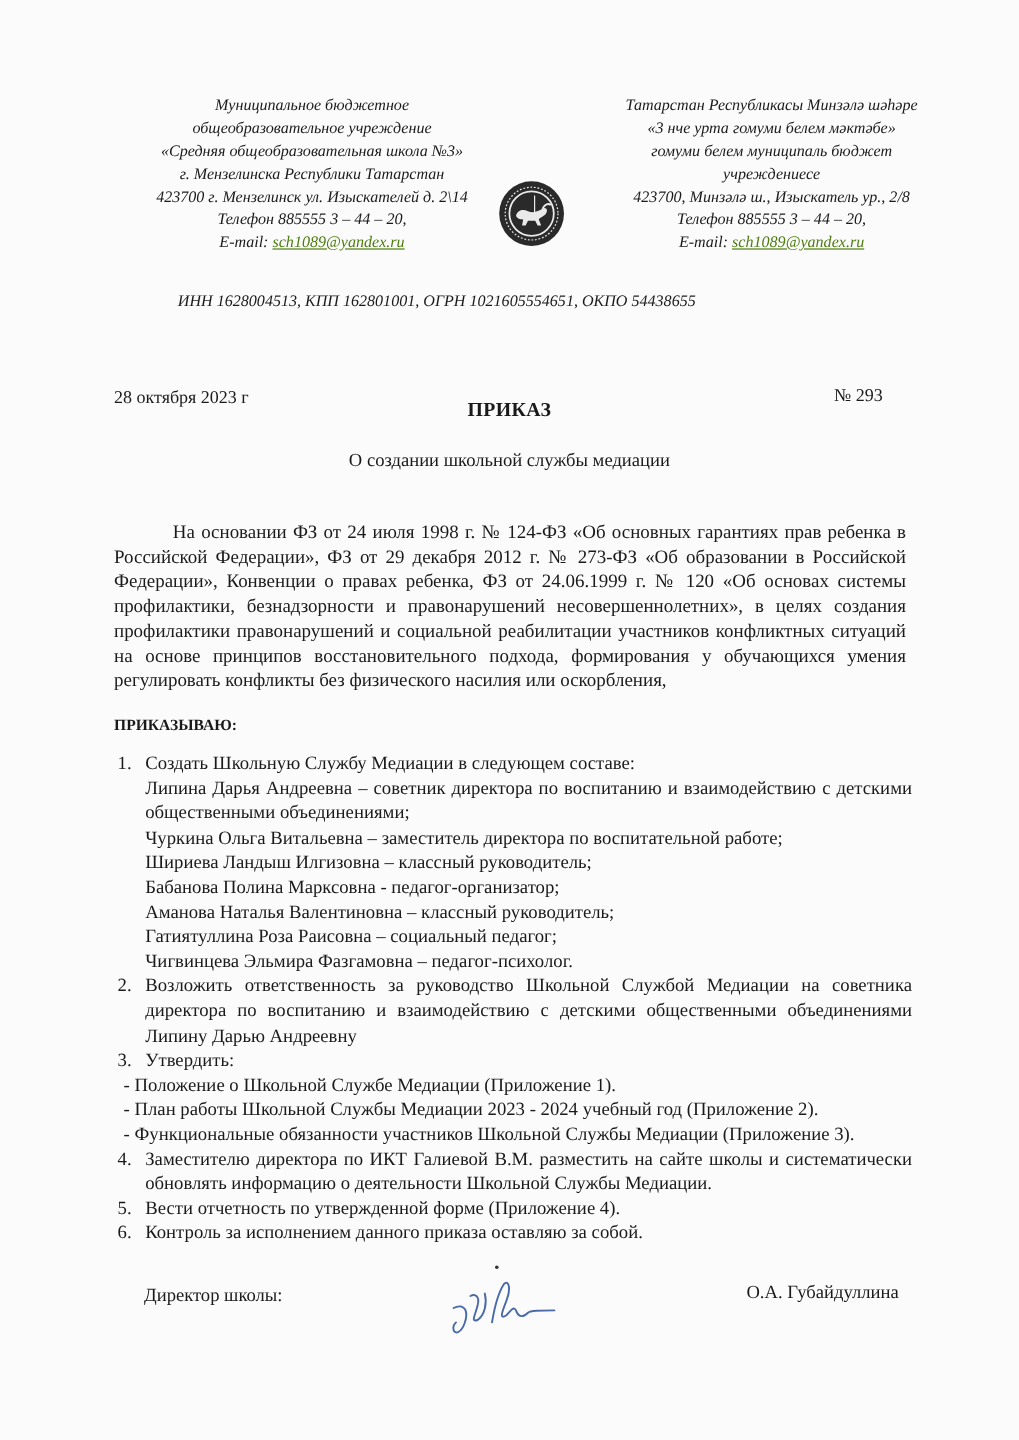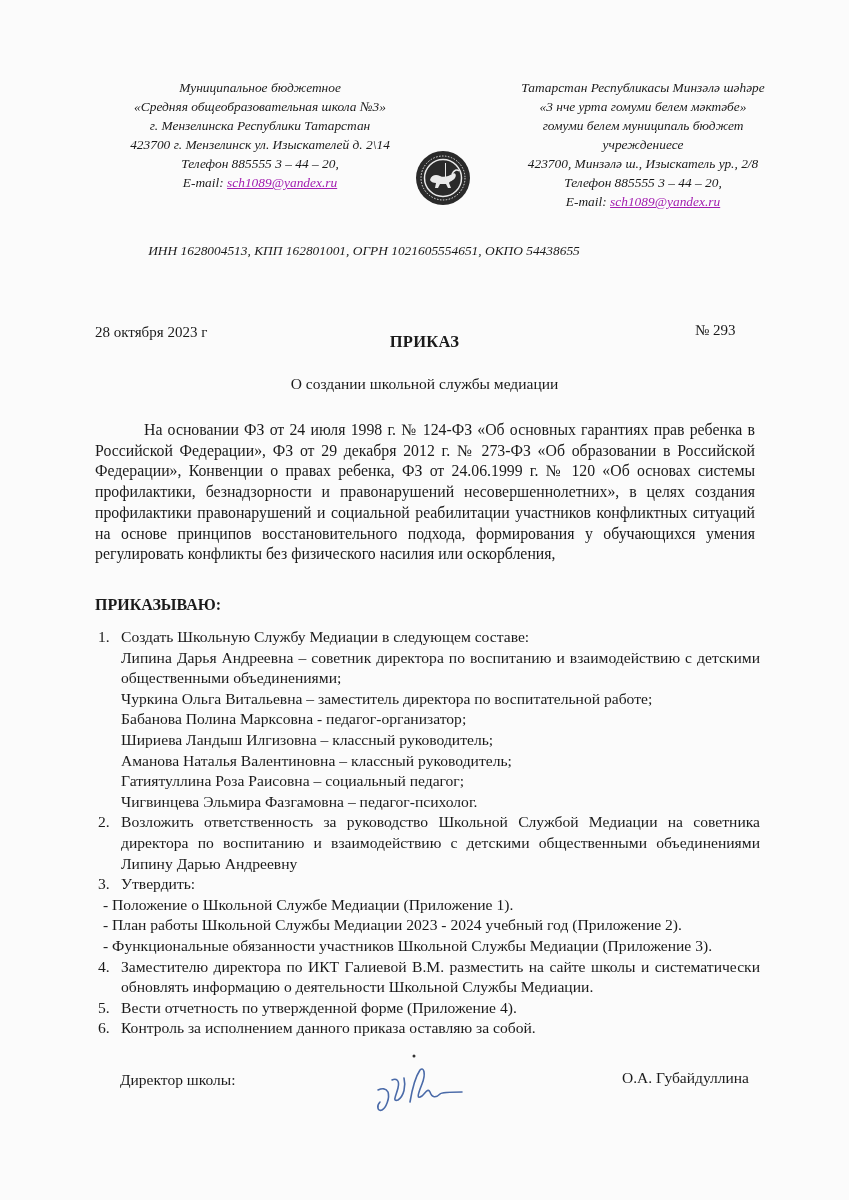--- a/index.html
+++ b/index.html
@@ -6,61 +6,62 @@
     body {
       width: 849px; height: 1200px; background: #fbfbfb;
       font-family: "Liberation Serif", serif; color: #1a1a1a;
       position: relative; overflow: hidden;
     }
     .abs { position: absolute; }
     .hdr {
       font-style: italic; font-size: 13.4px; line-height: 19px; text-align: center;
     }
     .hdr .line { display: block; white-space: nowrap; }
-    .hdr .email a { color: #a21caf; text-decoration: underline; }
+    .hdr .email a { color: #4d7c0f; text-decoration: underline; }
     #hdr-left { left: 110px; top: 78px; width: 300px; }
     #hdr-right { left: 488px; top: 78px; width: 310px; }
     #emblem { left: 415px; top: 150px; width: 56px; height: 56px; }
     #requisites {
       left: 0; top: 243px; width: 728px; text-align: center;
       font-style: italic; font-size: 13.4px;
     }
     #doc-title {
       left: 0; top: 284px; width: 849px; text-align: center;
       font-weight: bold; font-size: 16.5px; letter-spacing: 0.3px; margin-top: 48px;
     }
     #doc-date { left: 95px; top: 324px; font-size: 15px; }
     #doc-number { left: 695px; top: 322px; font-size: 15px; }
     #doc-subject {
       left: 0; top: 375px; width: 849px; text-align: center;
       font-weight: normal; font-size: 15.5px;
     }
     #preamble {
-      left: 95px; top: 420px; width: 660px;
+      left: 95px; top: 434px; width: 660px;
       font-size: 15.8px; line-height: 20.7px; text-align: justify;
       text-indent: 49px;
     }
     #order-word {
-      left: 95px; top: 596px; font-weight: bold; font-size: 16px;
+      left: 95px; top: 596px; font-weight: bold; font-size: 13px;
     }
     #items { left: 95px; top: 627px; width: 665px; font-size: 15.6px; line-height: 20.6px; }
     .item { position: relative; padding-left: 26px; text-align: justify; }
     .item .num { position: absolute; left: 3px; top: 0; }
     .item .sub { display: block; }
     .item .dash { display: block; margin-left: -18px; }
     .sig-line { font-size: 15.5px; }
     #sig-title { left: 120px; top: 1071px; }
     #sig-name { left: 622px; top: 1069px; }
     #signature { left: 370px; top: 1050px; width: 100px; height: 70px; }
   </style>
 </head>
 <body>
 
 <div id="hdr-left" class="abs hdr">
   <span class="line">Муниципальное бюджетное</span>
+  <span class="line">общеобразовательное учреждение</span>
   <span class="line">«Средняя общеобразовательная школа №3»</span>
   <span class="line">г. Мензелинска  Республики Татарстан</span>
   <span class="line">423700 г. Мензелинск  ул. Изыскателей д. 2\14</span>
   <span class="line">Телефон 885555 3 – 44 – 20,</span>
   <span class="line email"><span>E-mail: </span><a>sch1089@yandex.ru</a></span>
 </div>
 
 <div id="emblem" class="abs">
   <svg width="56" height="56" viewBox="0 0 56 56">
     <circle cx="28" cy="28" r="27" fill="#2a2a2a"></circle>
@@ -92,22 +93,22 @@
 <div id="preamble" class="abs">На основании ФЗ от 24 июля 1998 г. № 124-ФЗ «Об основных гарантиях прав ребенка в Российской Федерации», ФЗ от 29 декабря 2012 г. № 273-ФЗ «Об образовании в Российской Федерации», Конвенции о правах ребенка, ФЗ от 24.06.1999 г. № 120 «Об основах системы профилактики, безнадзорности и правонарушений несовершеннолетних», в целях создания профилактики правонарушений и социальной реабилитации участников конфликтных ситуаций на основе принципов восстановительного подхода, формирования у обучающихся умения регулировать конфликты без физического насилия или оскорбления,</div>
 
 <div id="order-word" class="abs">ПРИКАЗЫВАЮ:</div>
 
 <div id="items" class="abs">
   <div class="item">
     <span class="num">1.</span>
     <span class="sub">Создать Школьную Службу Медиации в следующем составе:</span>
     <span class="sub">Липина Дарья Андреевна – советник директора по воспитанию и взаимодействию с детскими общественными объединениями;</span>
     <span class="sub">Чуркина Ольга Витальевна – заместитель директора по воспитательной работе;</span>
+    <span class="sub">Шириева Ландыш Илгизовна – классный руководитель;</span>
     <span class="sub">Бабанова Полина Марксовна - педагог-организатор;</span>
-    <span class="sub">Шириева Ландыш Илгизовна – классный руководитель;</span>
     <span class="sub">Аманова Наталья Валентиновна – классный руководитель;</span>
     <span class="sub">Гатиятуллина Роза Раисовна – социальный педагог;</span>
     <span class="sub">Чигвинцева Эльмира Фазгамовна – педагог-психолог.</span>
   </div>
   <div class="item">
     <span class="num">2.</span>
     <span class="sub">Возложить ответственность за руководство Школьной Службой Медиации на советника директора по воспитанию и взаимодействию с детскими общественными объединениями Липину Дарью Андреевну</span>
   </div>
   <div class="item">
     <span class="num">3.</span>

